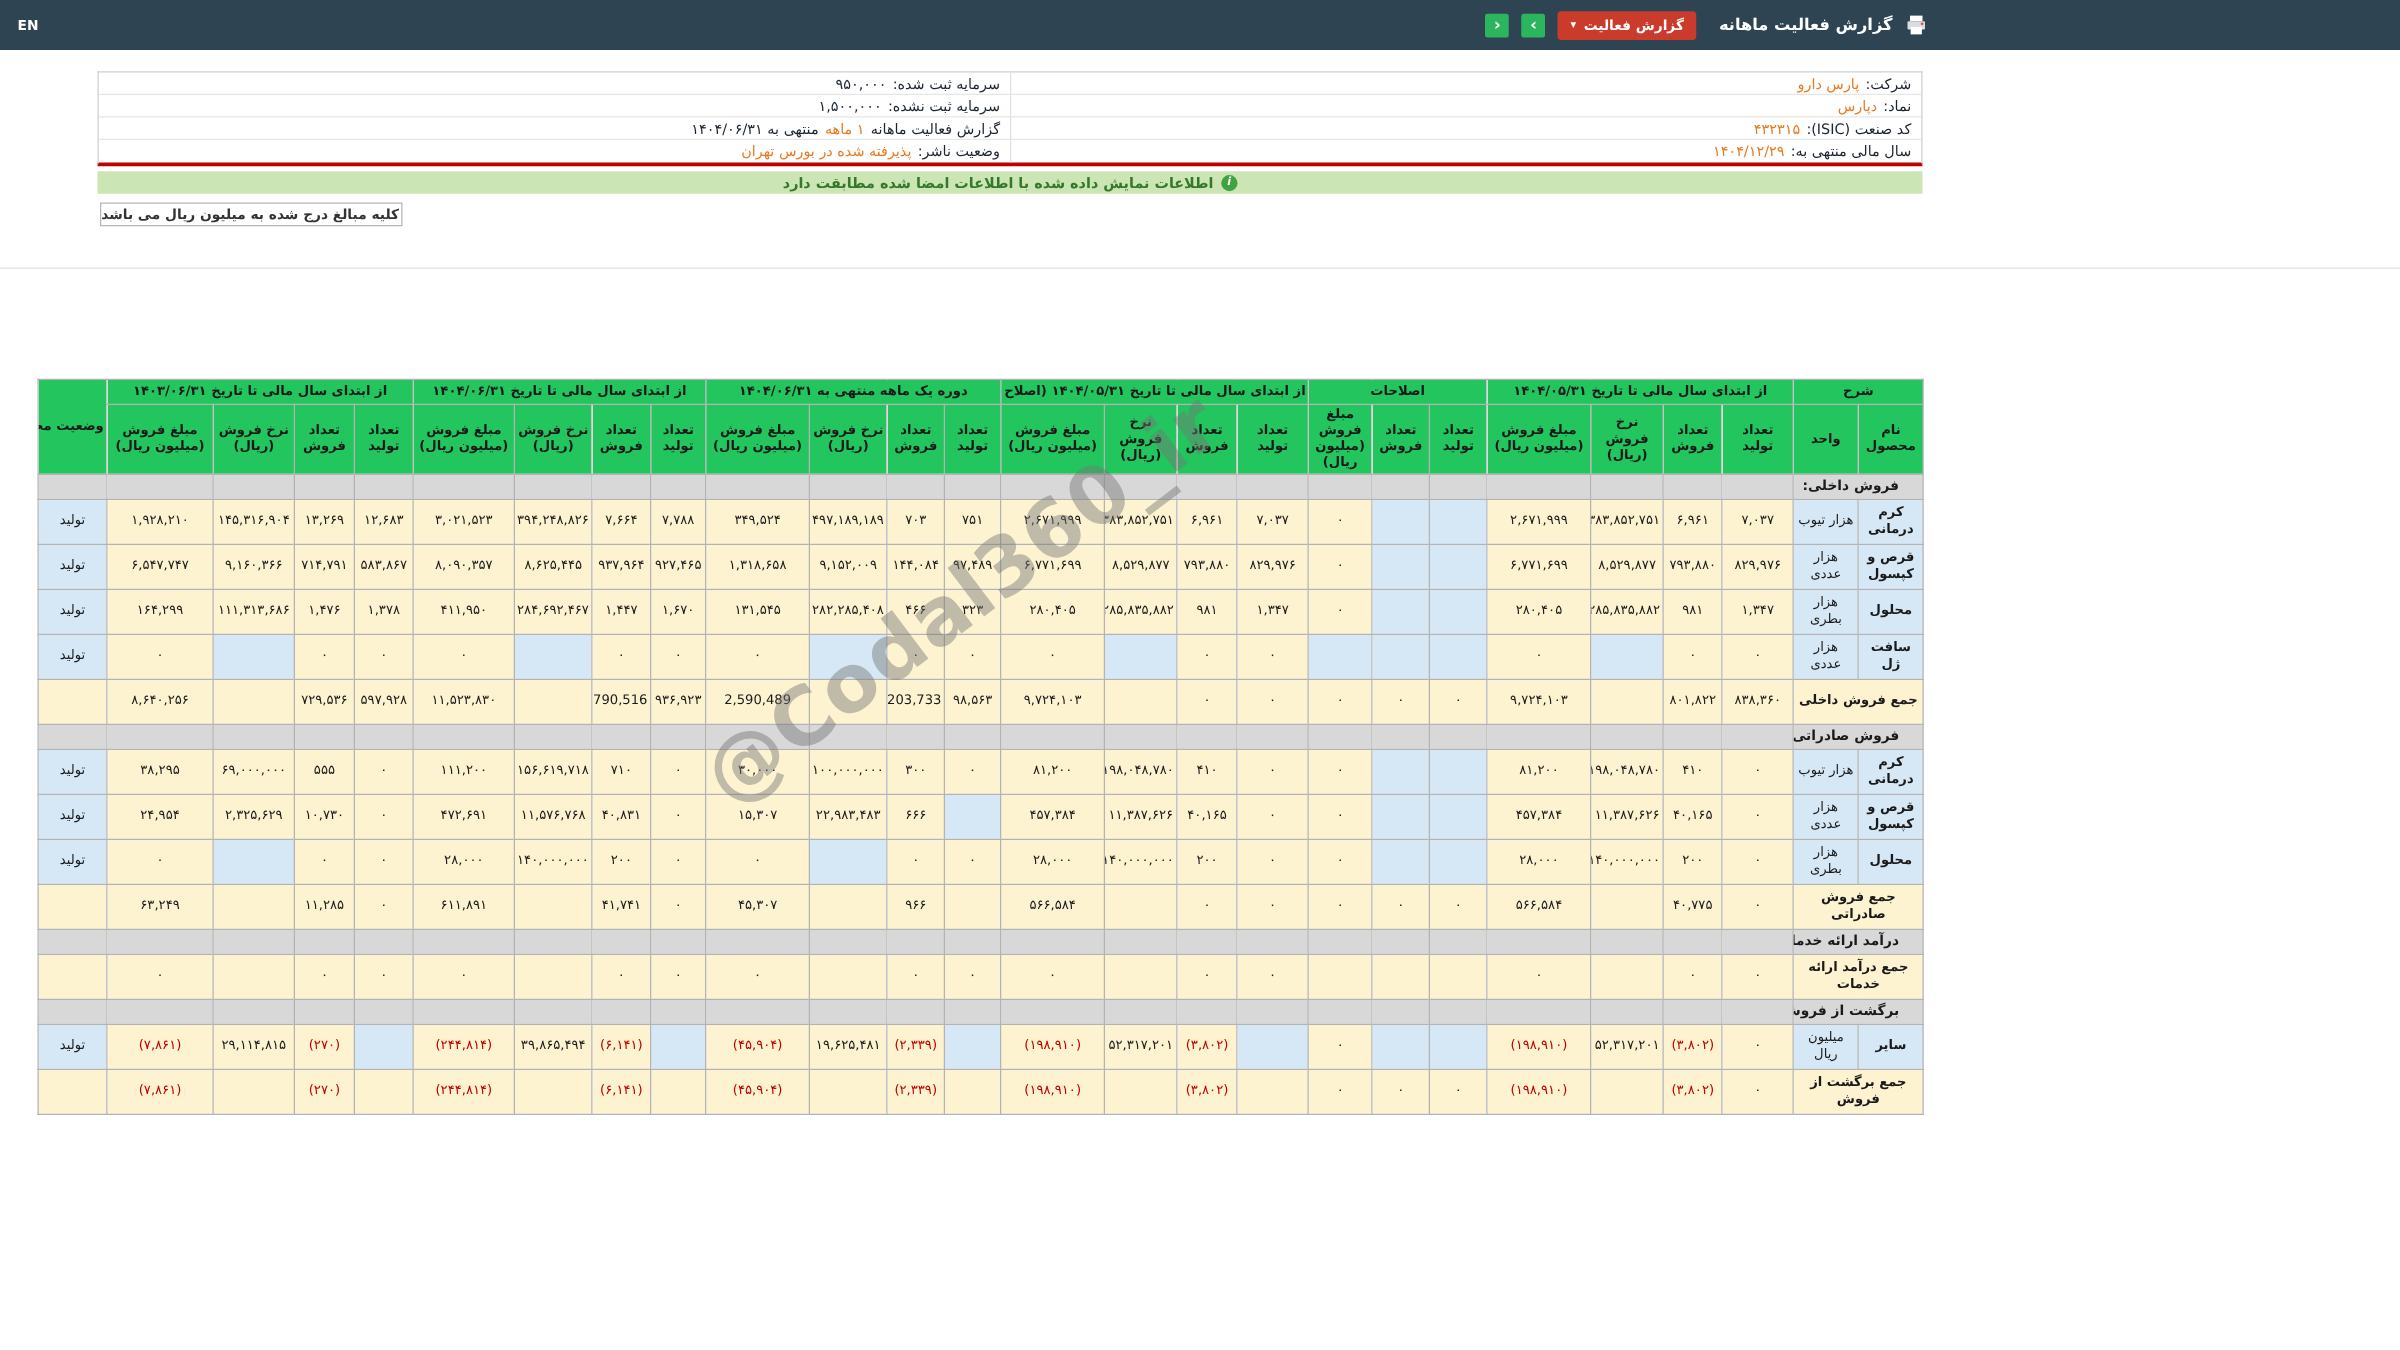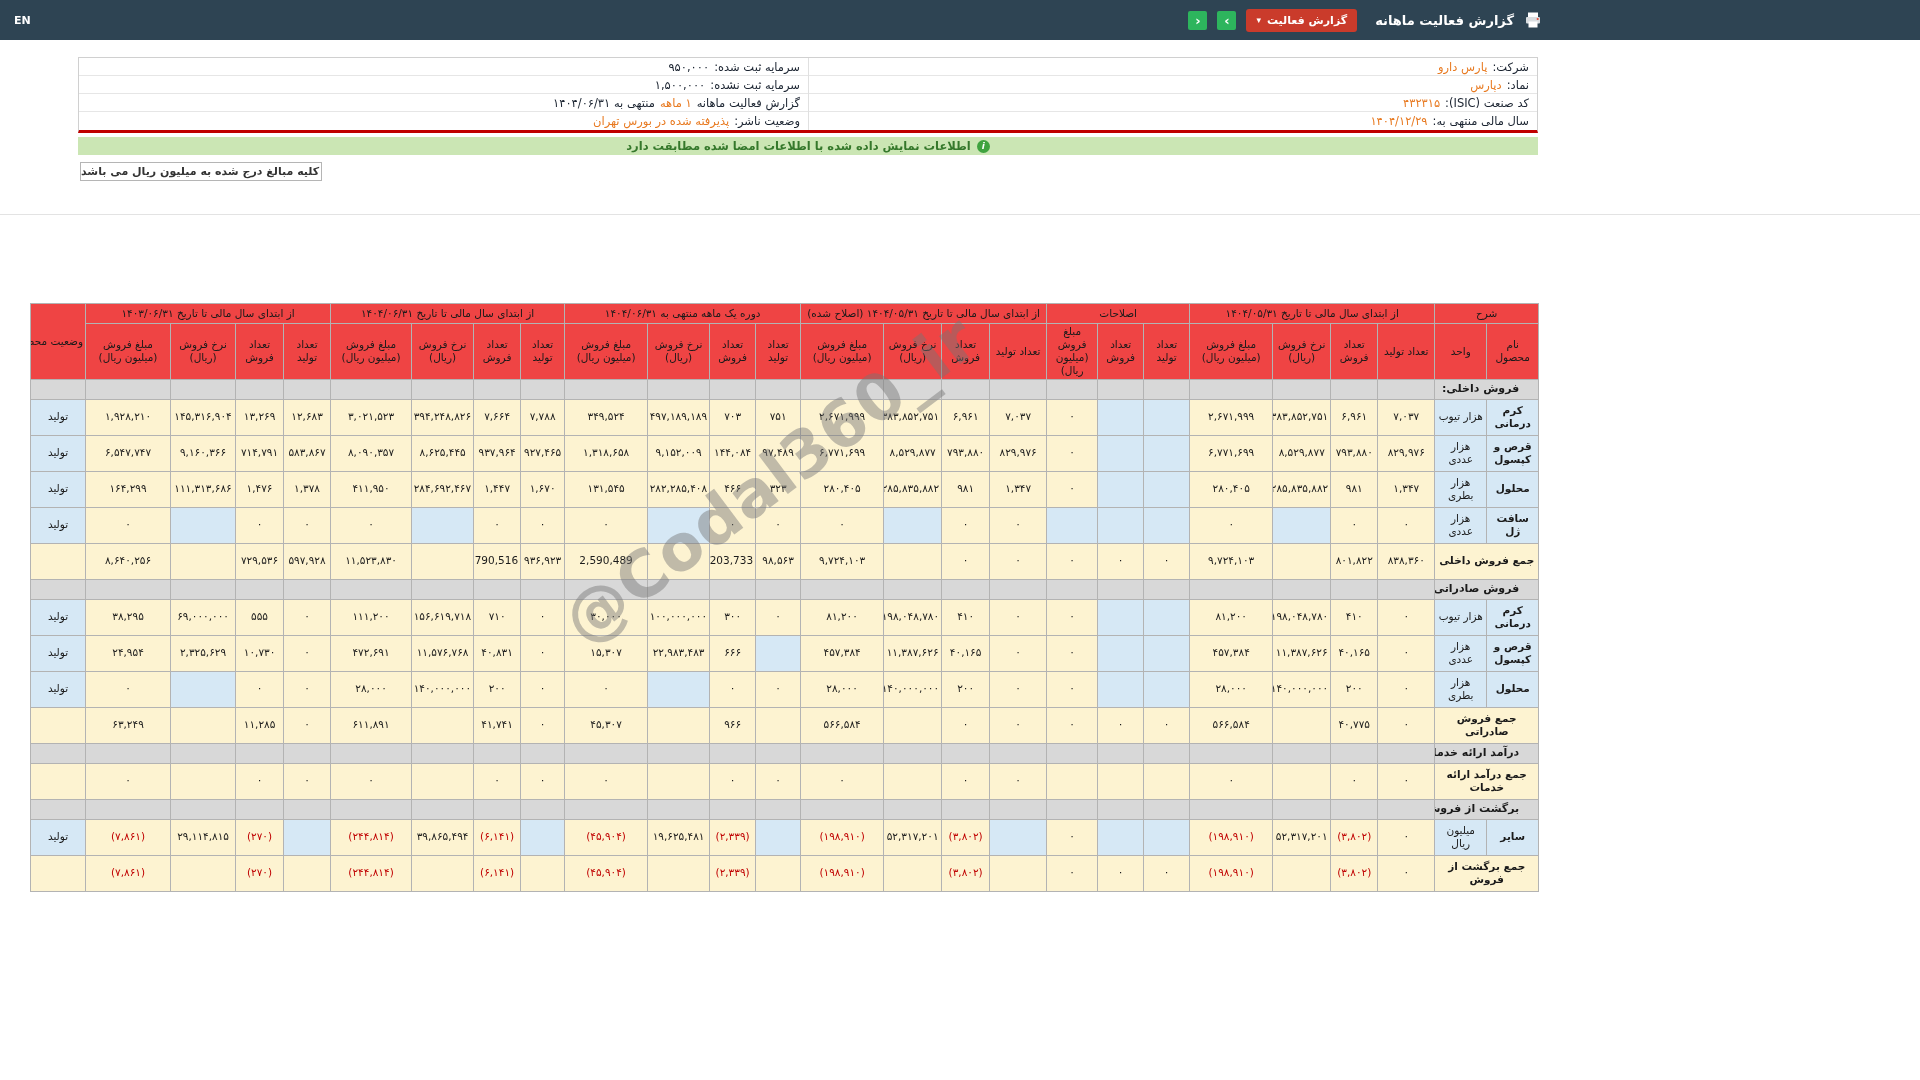--- a/index.html
+++ b/index.html
@@ -54,21 +54,21 @@
     color: #fff; font-size: 12px; font-weight: bold; direction: rtl; padding: 0 8px; line-height: 19px; }
   .unit-note { position: absolute; top: 252px; left: 30px; width: 1508px; height: 20px; background: #fff;
     border: 1px solid #c4c4c4; border-top: none; direction: rtl; padding: 0 8px; line-height: 18px;
     font-size: 11.5px; font-weight: bold; color: #222; }
 
   
   .table-wrap { position: absolute; top: 303px; left: 30px; width: 1508px; z-index: 1; }
   table { border-collapse: collapse; table-layout: fixed; width: 1508px; direction: rtl; }
   th, td { border: 1px solid #b3b3b3; font-size: 10.5px; padding: 1px 2px; text-align: center;
     vertical-align: middle; color: #1a1a1a; overflow: hidden; line-height: 1.25; }
-  thead th { background: #ef4444; font-weight: normal; }
+  thead th { background: #22c55e; font-weight: bold; }
   .hr1 { height: 20px; }
   .hr1 th { white-space: nowrap; }
   .hr2 { height: 38px; }
   tbody tr.data, tbody tr.total { height: 36px; }
   tbody tr.sec { height: 20px; }
   tr.sec td { background: #d8d8d8; }
   td.sec-label { text-align: right; padding-right: 19px; font-weight: bold; font-size: 11px; white-space: nowrap; }
   tr.data td { background: #d6e8f5; }
   tr.data td.v { background: #fdf3d1; }
   tr.total td { background: #fdf3d1; }

